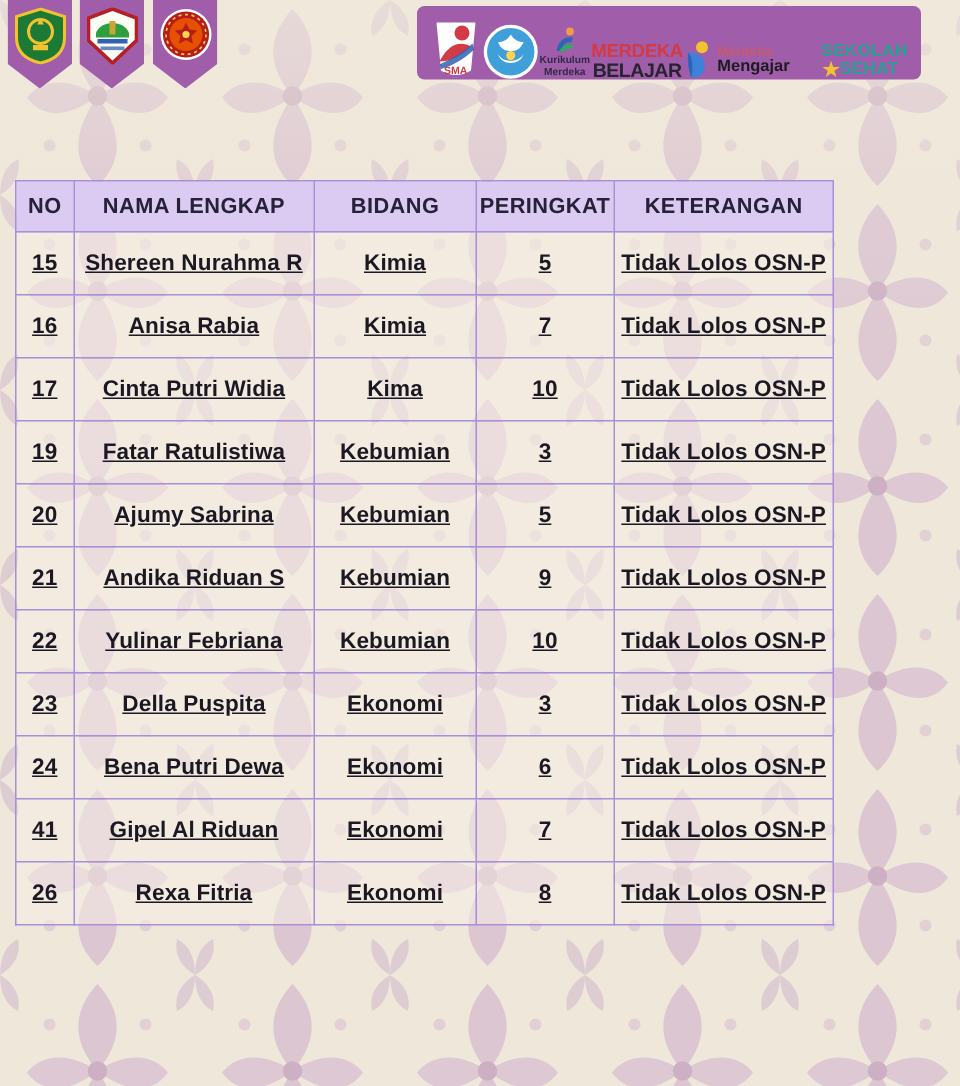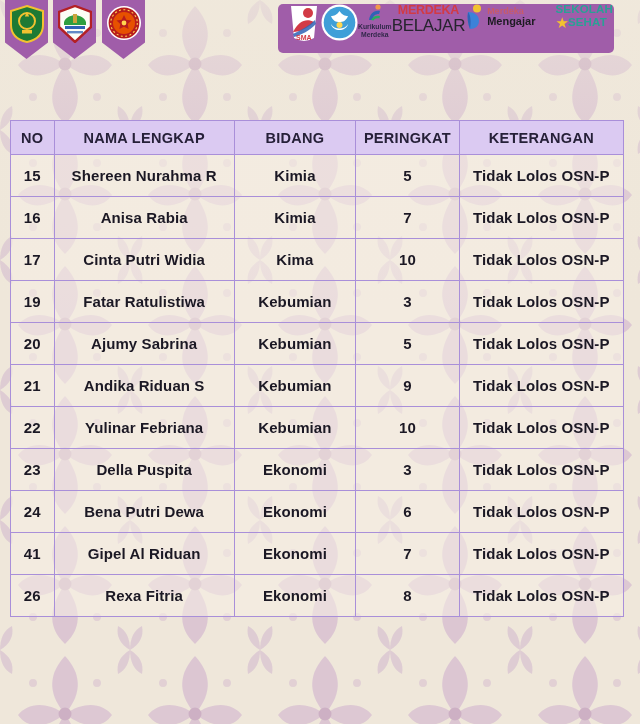--- a/index.html
+++ b/index.html
@@ -30,47 +30,47 @@
   .pennant{position:absolute;top:0;width:43px;height:59px;z-index:2;
     background:var(--banner-purple);
     clip-path:polygon(0 0,100% 0,100% 72%,50% 100%,0 72%);
     display:flex;justify-content:center;}
   .pennant svg{margin-top:5px;}
   #pennant-1{left:5px;} #pennant-2{left:53px;} #pennant-3{left:102px;}
 
   
   .logo-strip{position:absolute;left:278px;top:4px;width:336px;height:49px;z-index:2;
     background:var(--banner-purple);border-radius:5px;
-    display:flex;align-items:flex-start;justify-content:space-between;padding:0 9px;}
+    display:flex;align-items:flex-end;justify-content:space-between;padding:0 9px;}
   .logo{display:flex;flex-direction:column;align-items:center;justify-content:center;line-height:1;}
   .mb-line1{font-weight:800;font-size:12.5px;letter-spacing:-.3px;color:var(--merdeka-red);}
-  .mb-line2{font-weight:400;font-size:17px;letter-spacing:-.3px;color:#26242e;}
+  .mb-line2{font-weight:700;font-size:13px;letter-spacing:-.3px;color:#26242e;}
   .km-text{font-size:6.8px;font-weight:700;color:#31284a;text-align:center;line-height:1.15;margin-top:1px;}
   .mm{flex-direction:row;gap:3px;}
   .mm-text{display:flex;flex-direction:column;line-height:1.05;}
   .mm-line1{font-size:9px;font-weight:700;color:#c75b6b;}
   .mm-line2{font-size:11px;font-weight:800;color:#1d1b22;}
   .ss{align-items:flex-start;margin-left:20px;}
   .ss-line{font-size:11.5px;font-weight:800;color:var(--teal);letter-spacing:.2px;}
   .ss-row2{display:flex;align-items:center;margin-top:1px;}
   .ss-star{color:var(--star-yellow);font-size:15px;margin-right:-1px;line-height:.8;}
 
   
-  .table-wrap{position:absolute;left:10px;top:120px;width:614px;z-index:2;}
+  .table-wrap{position:absolute;left:10px;top:120px;width:546px;z-index:2;}
   table{border-collapse:collapse;width:100%;table-layout:fixed;}
   th{
     background:var(--header-cell);height:34px;
     font-size:14.5px;font-weight:700;color:#262038;letter-spacing:.3px;
     border:1.6px solid var(--table-border);text-align:center;padding:0 2px;
   }
   td{
     height:42px;background:rgba(246,239,230,.55);
     font-size:15px;font-weight:700;color:var(--ink);
     border:1.6px solid var(--table-border);text-align:center;padding:0 3px;
-    letter-spacing:.1px;white-space:nowrap;overflow:hidden;
+    letter-spacing:.1px;white-space:nowrap;overflow:hidden;text-decoration:underline;
   }
   col.c-no{width:7.1%;} col.c-nama{width:29.4%;} col.c-bidang{width:19.8%;}
   col.c-peringkat{width:16.9%;} col.c-keterangan{width:26.8%;}
 </style>
 </head>
 <body>
 
 <svg class="bg-svg" width="640" height="724" aria-hidden="true">
   <defs>
     <pattern id="damask" width="130" height="130" patternUnits="userSpaceOnUse">

